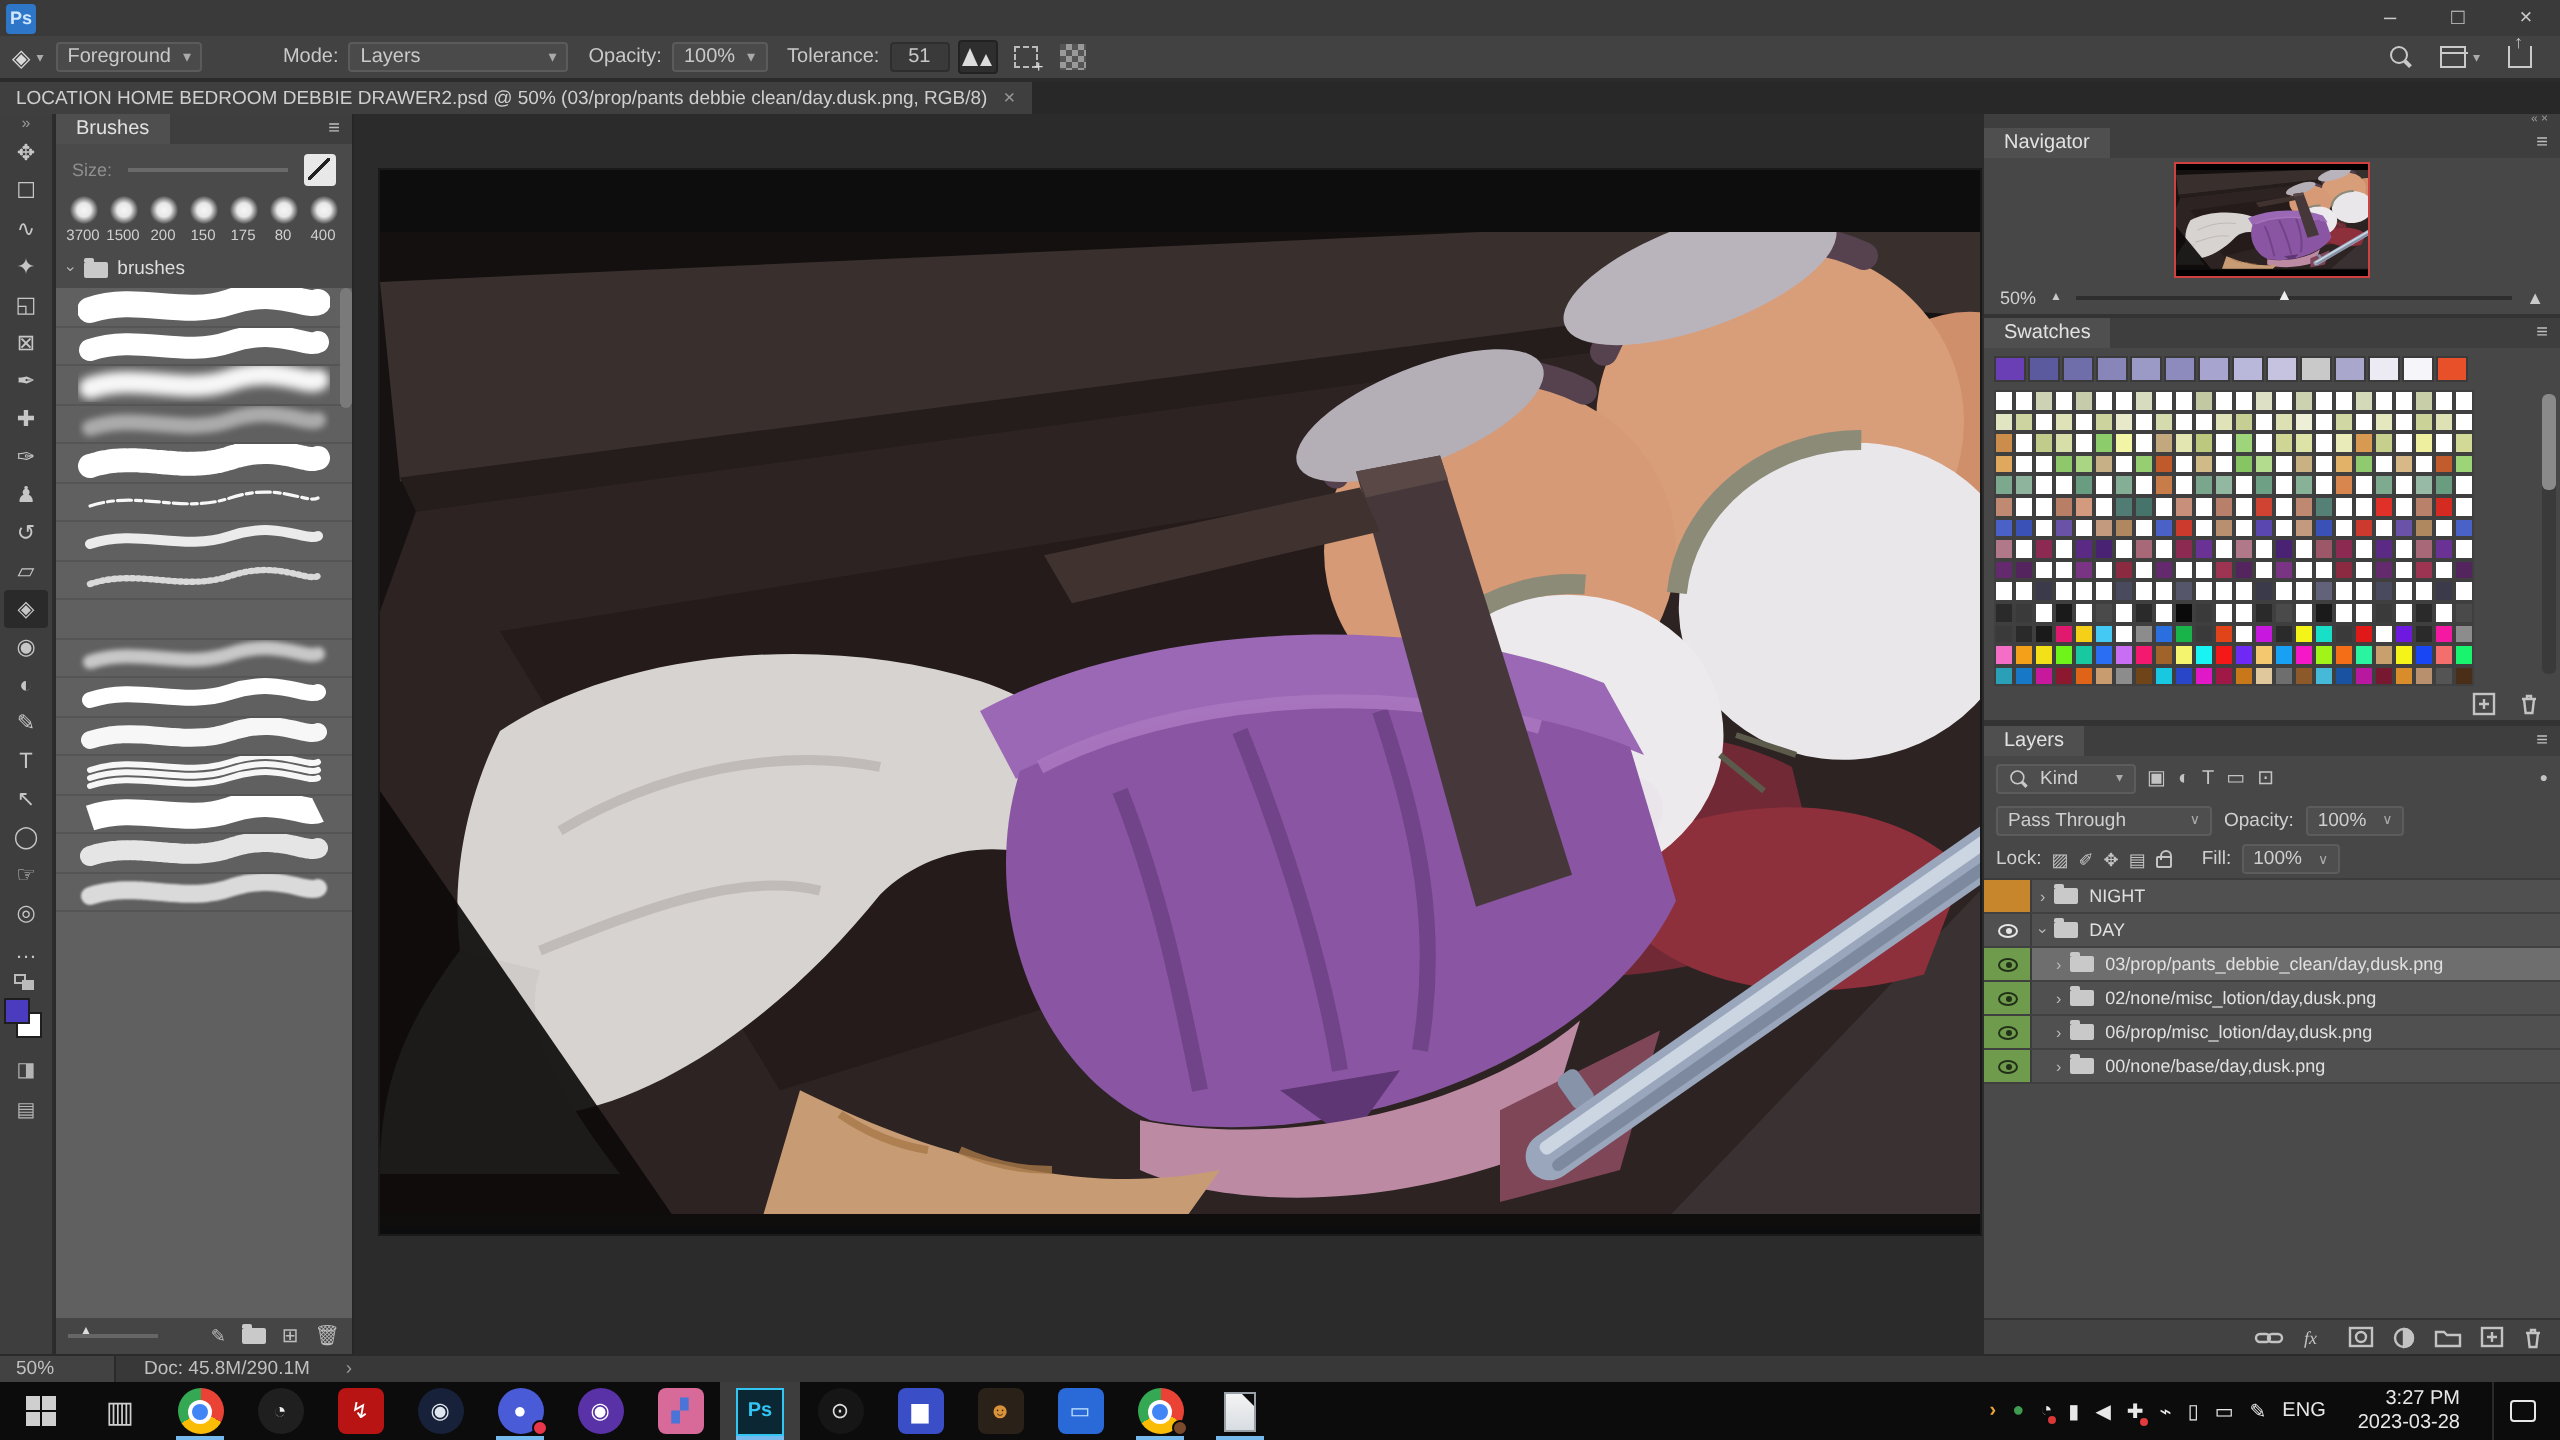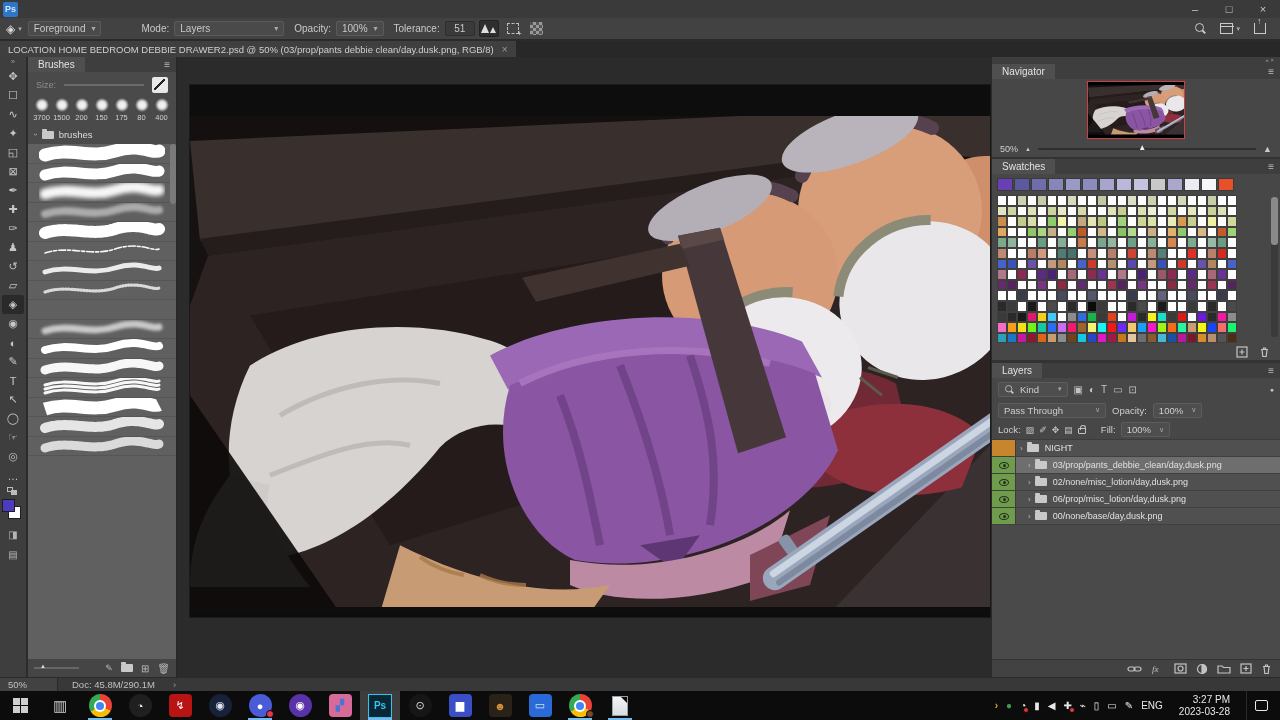--- a/index.html
+++ b/index.html
@@ -972,20 +972,28 @@
               <span style="font-size:7px;color:#aaa;">∨</span>
           </div>
         </div>
         <div id="layer-rows">
             <div class="lrow">
               <div class="tag-cell" style="background: rgb(200, 134, 44);"></div>
               <span class="chev-sm">›</span>
               <span class="folder"></span>
               <span class="lbl">NIGHT</span>
             </div>
+            <div class="lrow">
+              <div class="eye-cell">
+                <span class="eye"></span>
+              </div>
+              <span class="chev-sm chev-open">›</span>
+              <span class="folder"></span>
+              <span class="lbl">DAY</span>
+            </div>
             <div class="lrow selected">
               <div class="eye-cell green">
                 <span class="eye dark"></span>
               </div>
               <span class="indent"></span>
               <span class="chev-sm">›</span>
               <span class="folder"></span>
               <span class="lbl">03/prop/pants_debbie_clean/day,dusk.png</span>
             </div>
             <div class="lrow">

